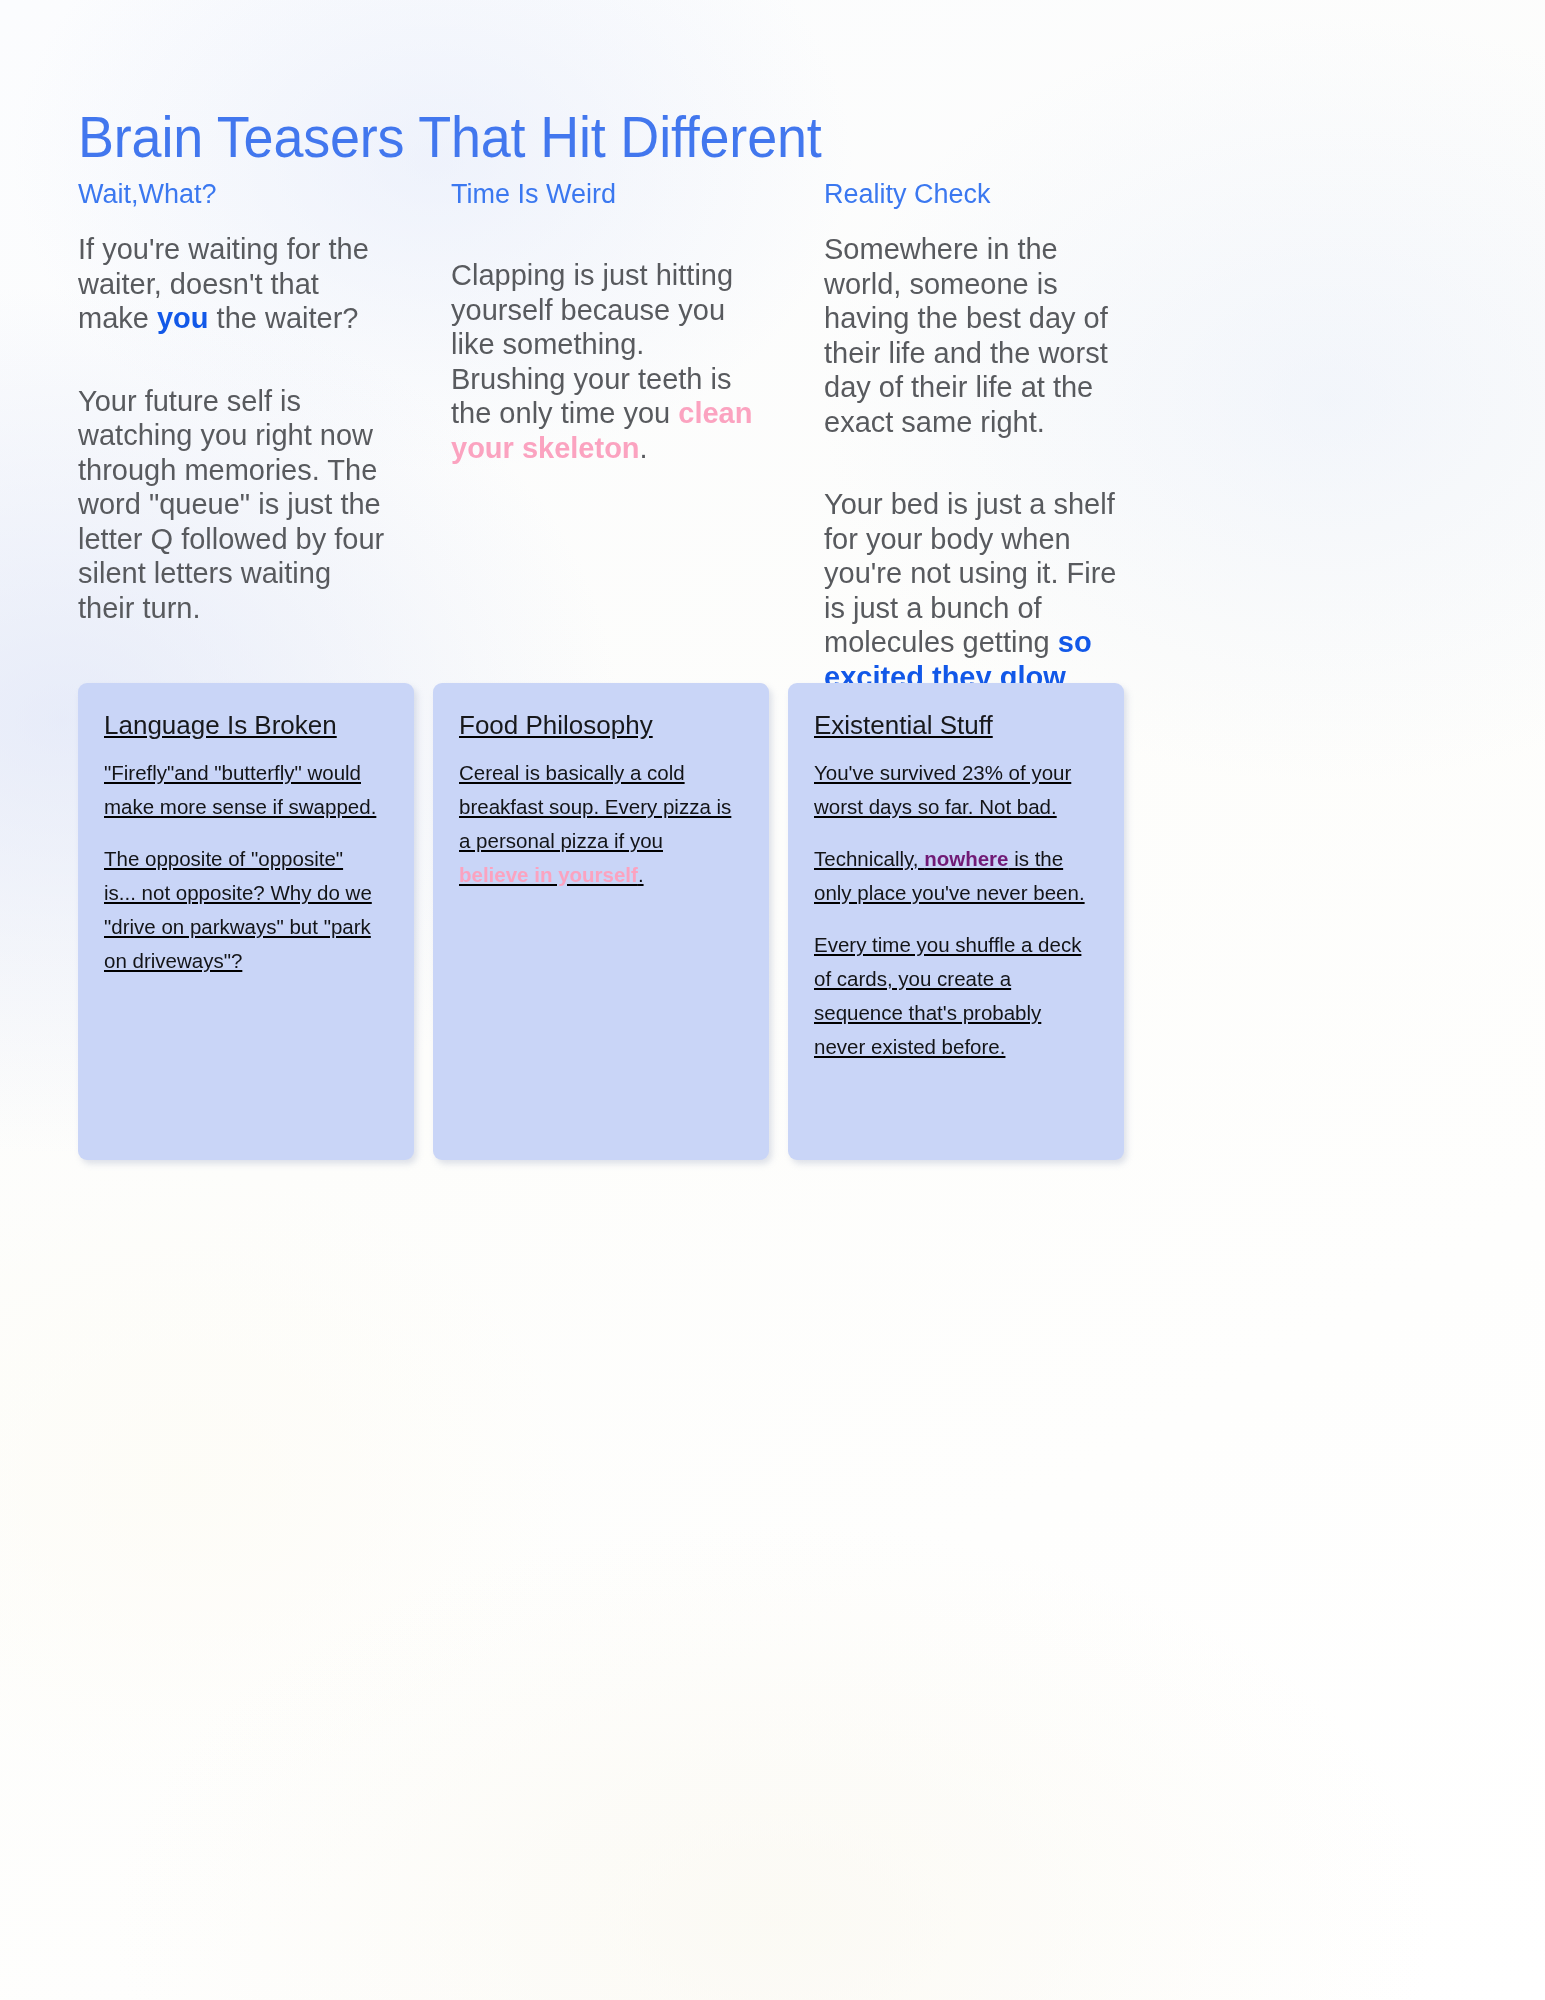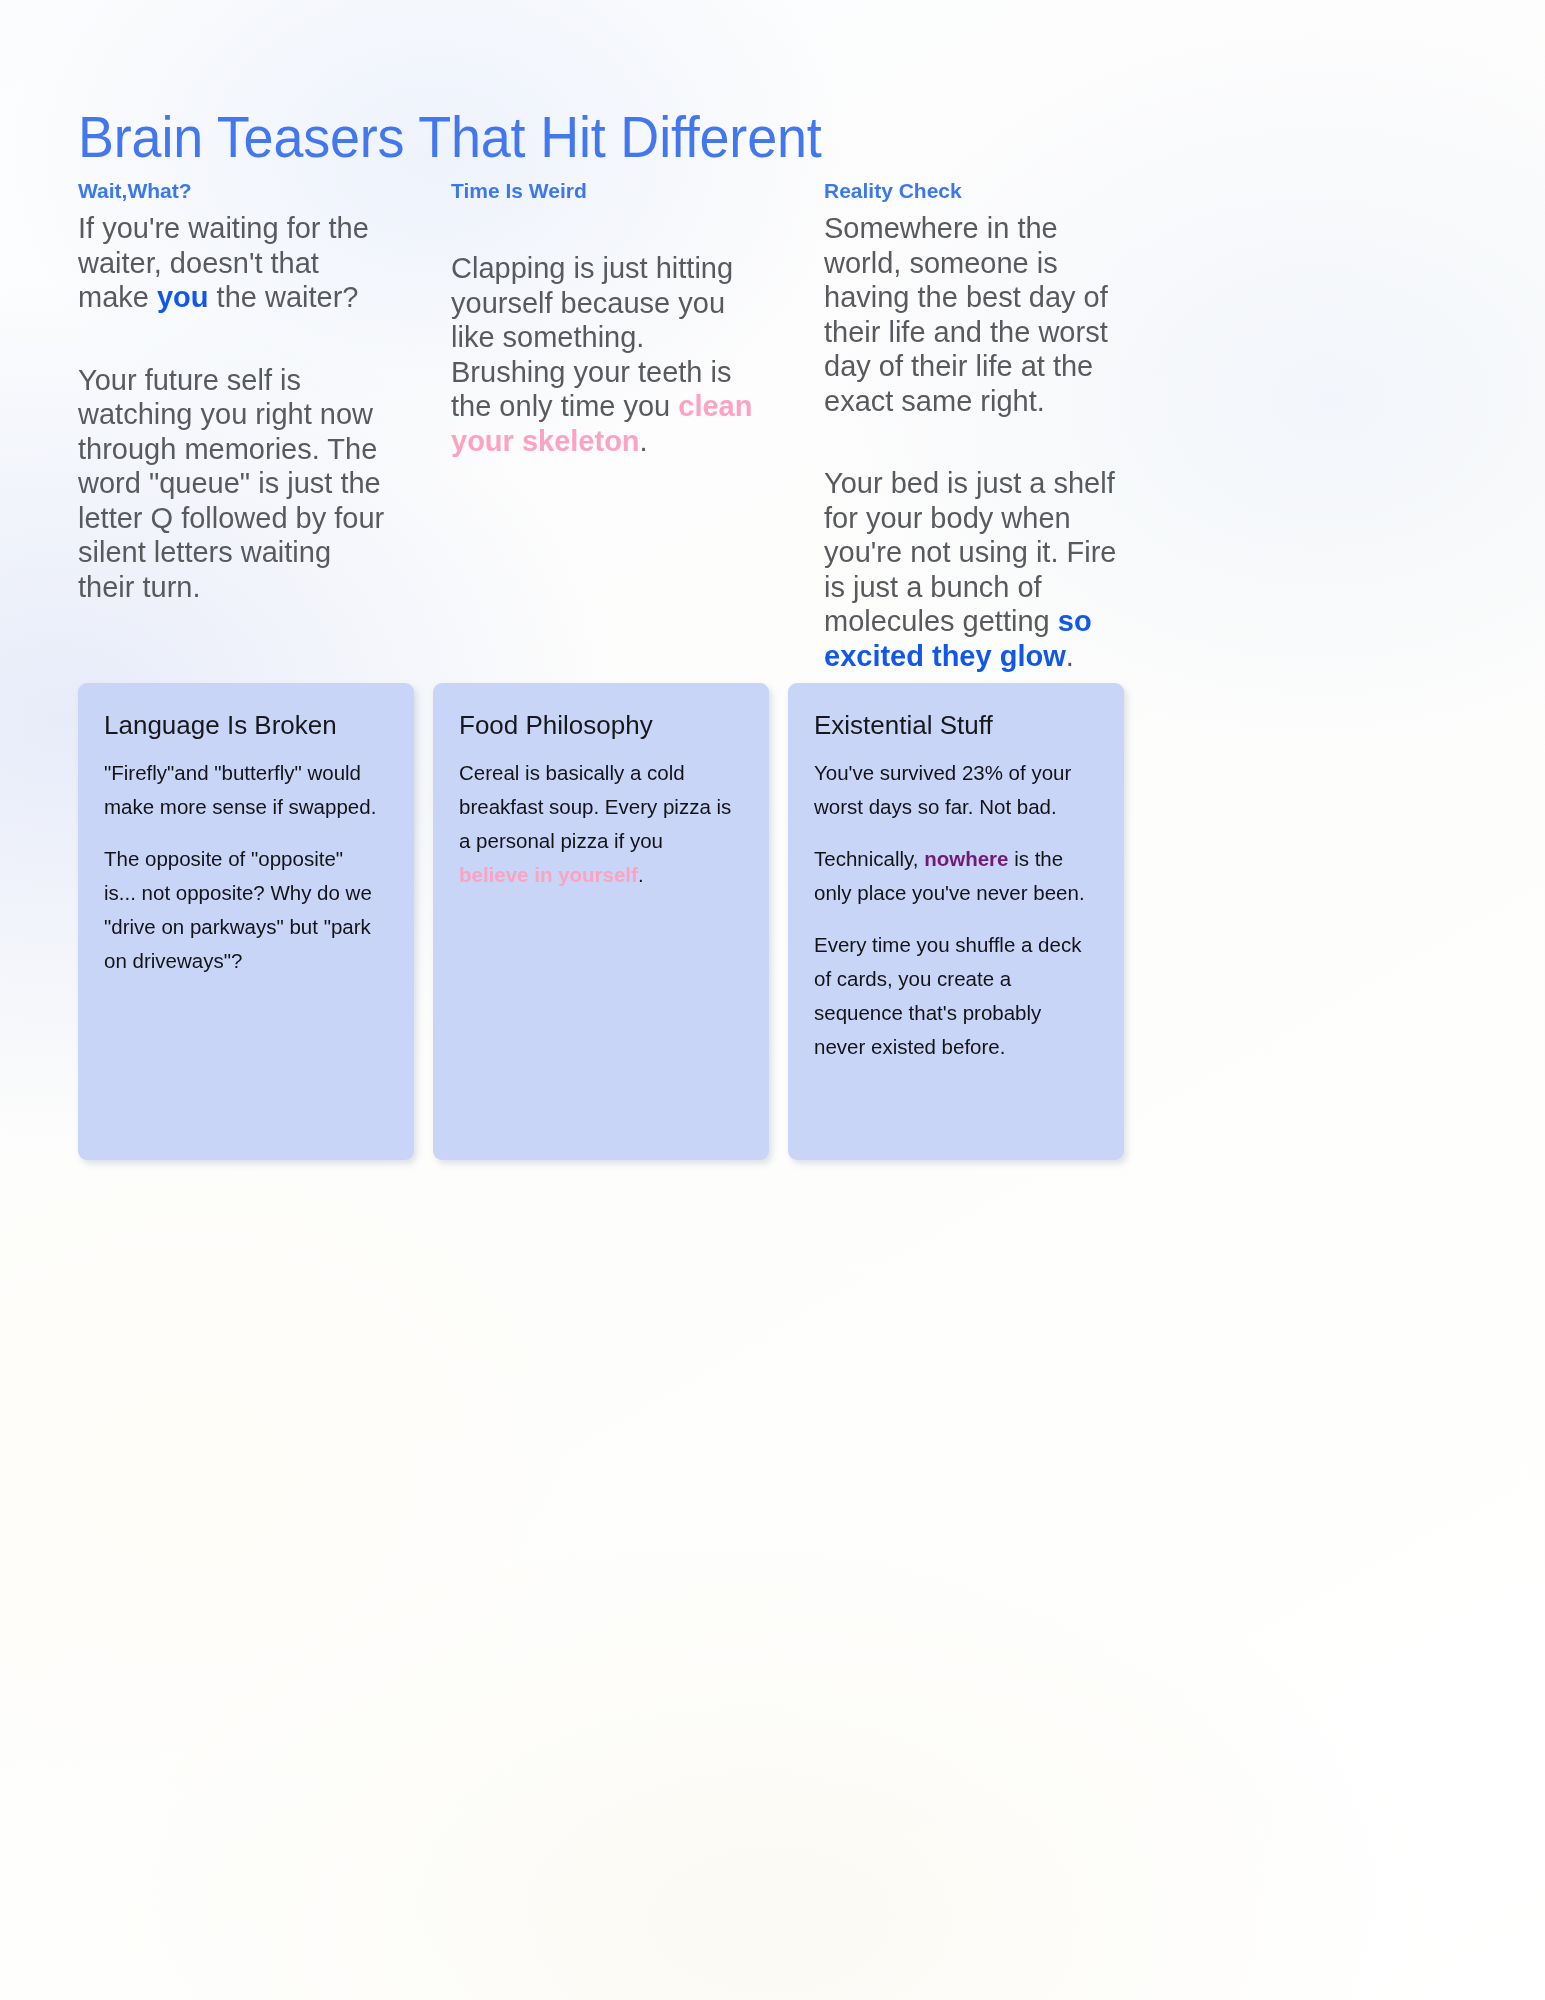--- a/index.html
+++ b/index.html
@@ -54,24 +54,24 @@
     left: 78px;
     top: 178px;
     width: 1062px;
     display: flex;
     gap: 58px;
   }
   .col {
     width: 315px;
   }
   .col-head {
-    font-size: 21px;
-    font-weight: 700;
+    font-size: 27px;
+    font-weight: 400;
     color: #3b78f0;
-    margin: 0 0 8px 0;
+    margin: 0 0 22px 0;
     line-height: 1.2;
   }
   .col-3 .col-head { color: #3b78f0; }
   .para {
     font-size: 29px;
     line-height: 34.5px;
     color: #585a5e;
     margin: 0 0 18px 0;
     font-weight: 400;
   }
@@ -97,20 +97,21 @@
     align-items: stretch;
   }
   .card {
     width: 336px;
     min-height: 477px;
     background: #c9d5f7;
     border-radius: 9px;
     padding: 26px 35px 28px 26px;
     box-sizing: border-box;
     box-shadow: 3px 4px 6px rgba(150,160,190,0.30);
+    text-decoration: underline;
   }
   .card-head {
     font-size: 26px;
     font-weight: 400;
     color: #17181b;
     margin: 0 0 14px 0;
     line-height: 1.25;
   }
   .card-para {
     font-size: 20.5px;

